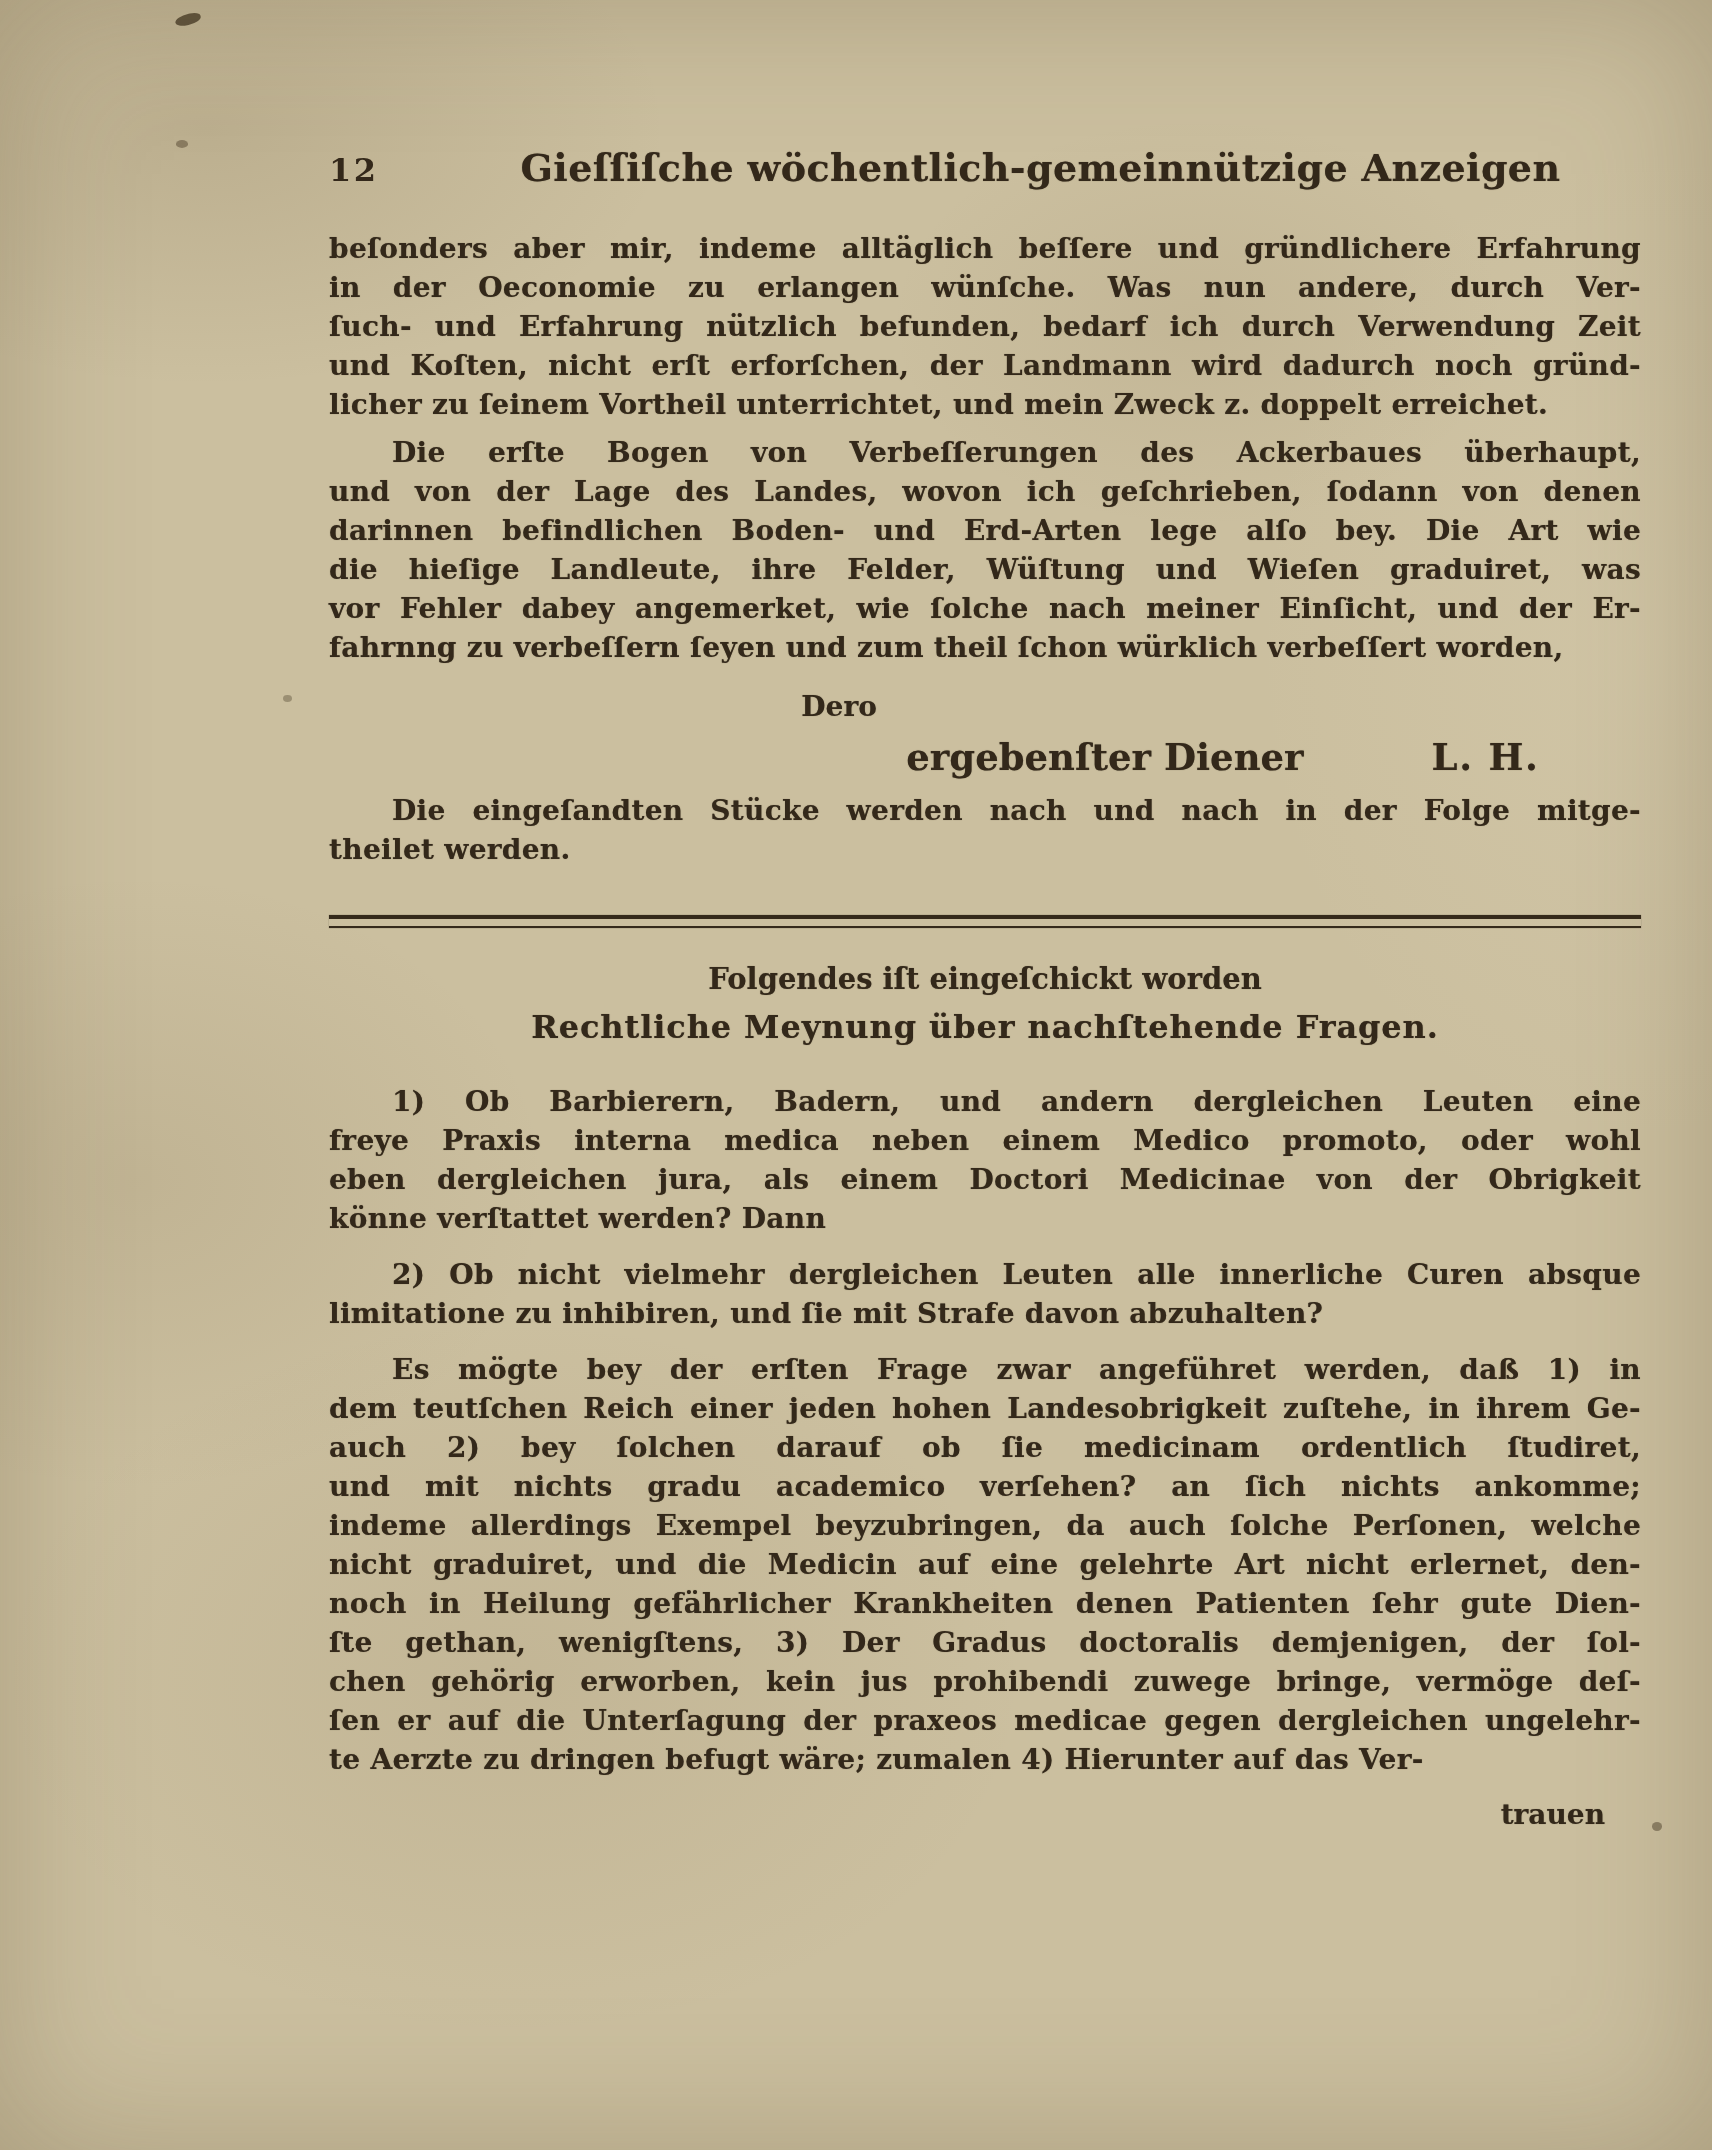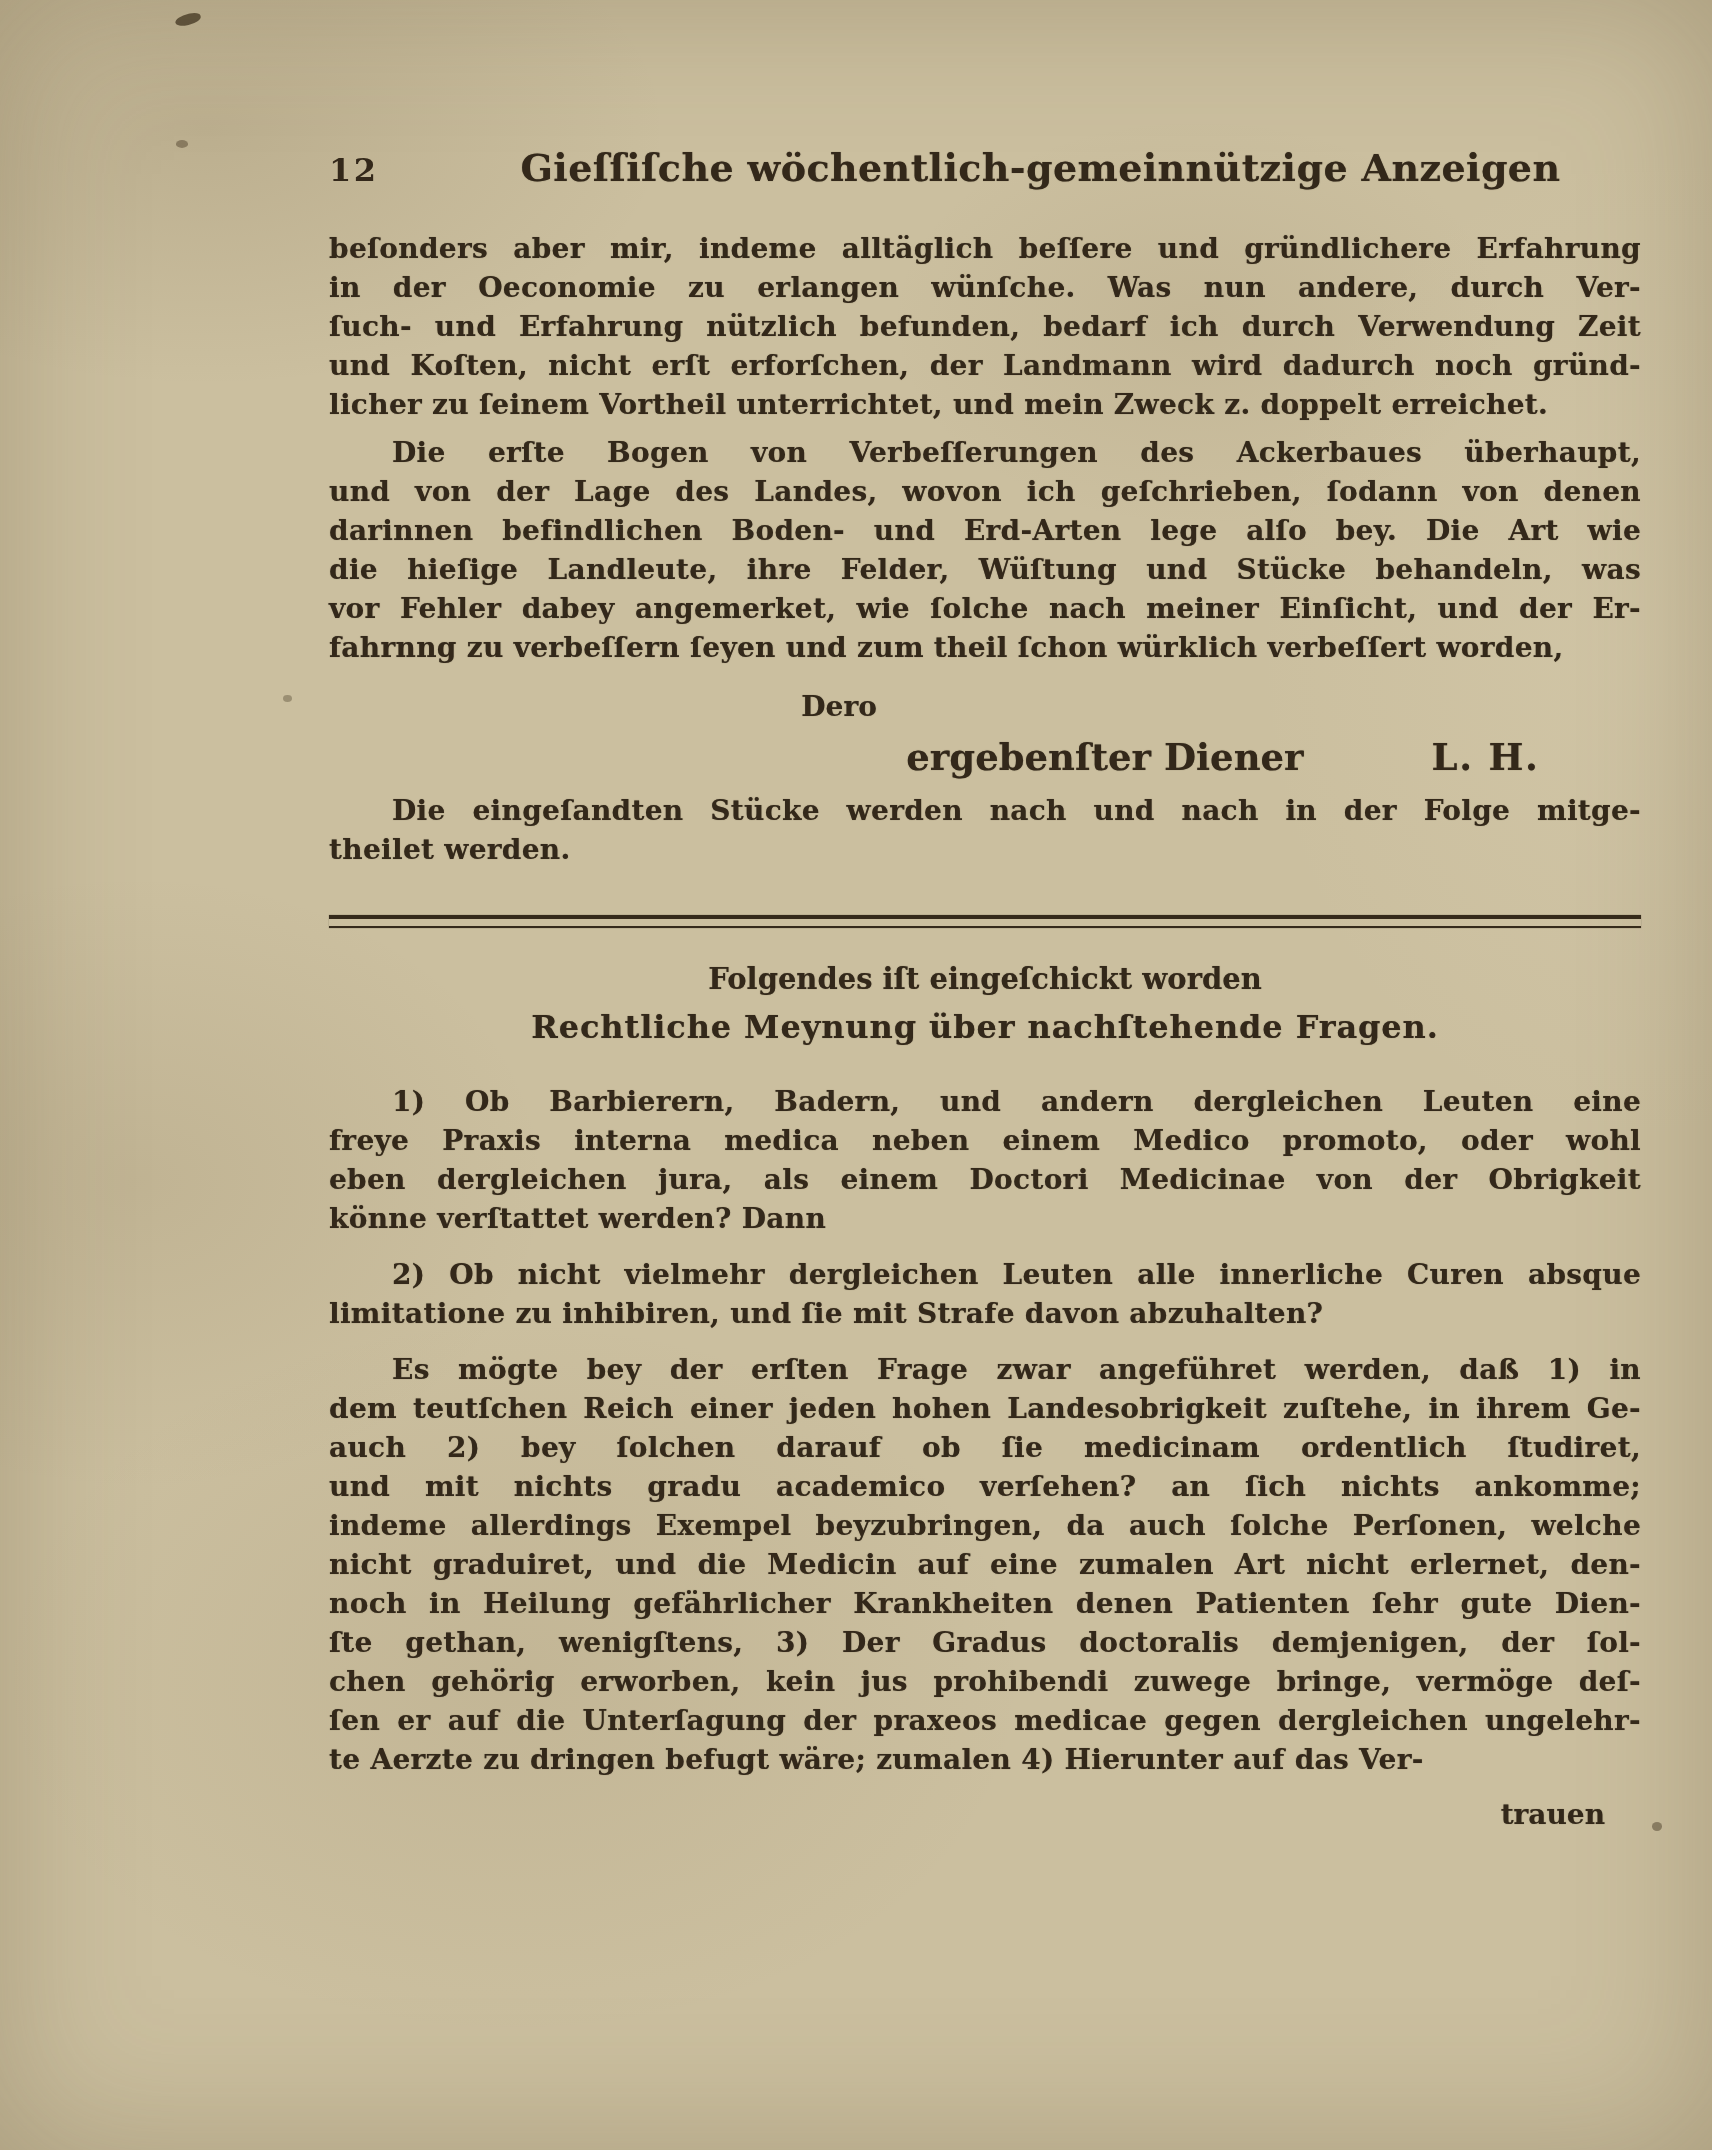--- a/index.html
+++ b/index.html
@@ -151,21 +151,21 @@
         <div class="line">in der Oeconomie zu erlangen wünſche.  Was nun andere, durch Ver-</div>
         <div class="line">ſuch- und Erfahrung nützlich befunden, bedarf ich durch Verwendung Zeit</div>
         <div class="line">und Koſten, nicht erſt erforſchen, der Landmann wird dadurch noch gründ-</div>
         <div class="line">licher zu ſeinem Vortheil unterrichtet, und mein Zweck z. doppelt erreichet.</div>
       </div>
 
     <div class="para indent">
         <div class="line">Die erſte Bogen von Verbeſſerungen des Ackerbaues überhaupt,</div>
         <div class="line">und von der Lage des Landes, wovon ich geſchrieben, ſodann von denen</div>
         <div class="line">darinnen befindlichen Boden- und Erd-Arten lege alſo bey.  Die Art wie</div>
-        <div class="line">die hieſige Landleute, ihre Felder, Wüſtung und Stücke behandeln, was</div>
+        <div class="line">die hieſige Landleute, ihre Felder, Wüſtung und Wieſen graduiret, was</div>
         <div class="line">vor Fehler dabey angemerket, wie ſolche nach meiner Einſicht, und der Er-</div>
         <div class="line">fahrnng zu verbeſſern ſeyen und zum theil ſchon würklich verbeſſert worden,</div>
       </div>
 
     <div class="dero-line">Dero</div>
 
     <div class="signature-row">
       <span>ergebenſter Diener</span><span class="initials">L. H.</span>
     </div>
 
@@ -190,21 +190,21 @@
         <div class="line">2) Ob nicht vielmehr dergleichen Leuten alle innerliche Curen absque</div>
         <div class="line">limitatione zu inhibiren, und ſie mit Strafe davon abzuhalten?</div>
       </div>
 
     <div class="para indent">
         <div class="line">Es mögte bey der erſten Frage zwar angeführet werden, daß 1) in</div>
         <div class="line">dem teutſchen Reich einer jeden hohen Landesobrigkeit zuſtehe, in ihrem Ge-</div>
         <div class="line">auch 2) bey ſolchen darauf ob ſie medicinam ordentlich ſtudiret,</div>
         <div class="line">und mit nichts gradu academico verſehen? an ſich nichts ankomme;</div>
         <div class="line">indeme allerdings Exempel beyzubringen, da auch ſolche Perſonen, welche</div>
-        <div class="line">nicht graduiret, und die Medicin auf eine zumalen Art nicht erlernet, den-</div>
+        <div class="line">nicht graduiret, und die Medicin auf eine gelehrte Art nicht erlernet, den-</div>
         <div class="line">noch in Heilung gefährlicher Krankheiten denen Patienten ſehr gute Dien-</div>
         <div class="line">ſte gethan, wenigſtens, 3) Der Gradus doctoralis demjenigen, der ſol-</div>
         <div class="line">chen gehörig erworben, kein jus prohibendi zuwege bringe, vermöge deſ-</div>
         <div class="line">ſen er auf die Unterſagung der praxeos medicae gegen dergleichen ungelehr-</div>
         <div class="line">te Aerzte zu dringen befugt wäre; zumalen 4) Hierunter auf das Ver-</div>
       </div>
 
     <div class="catchword">trauen</div>
 
   </div>

